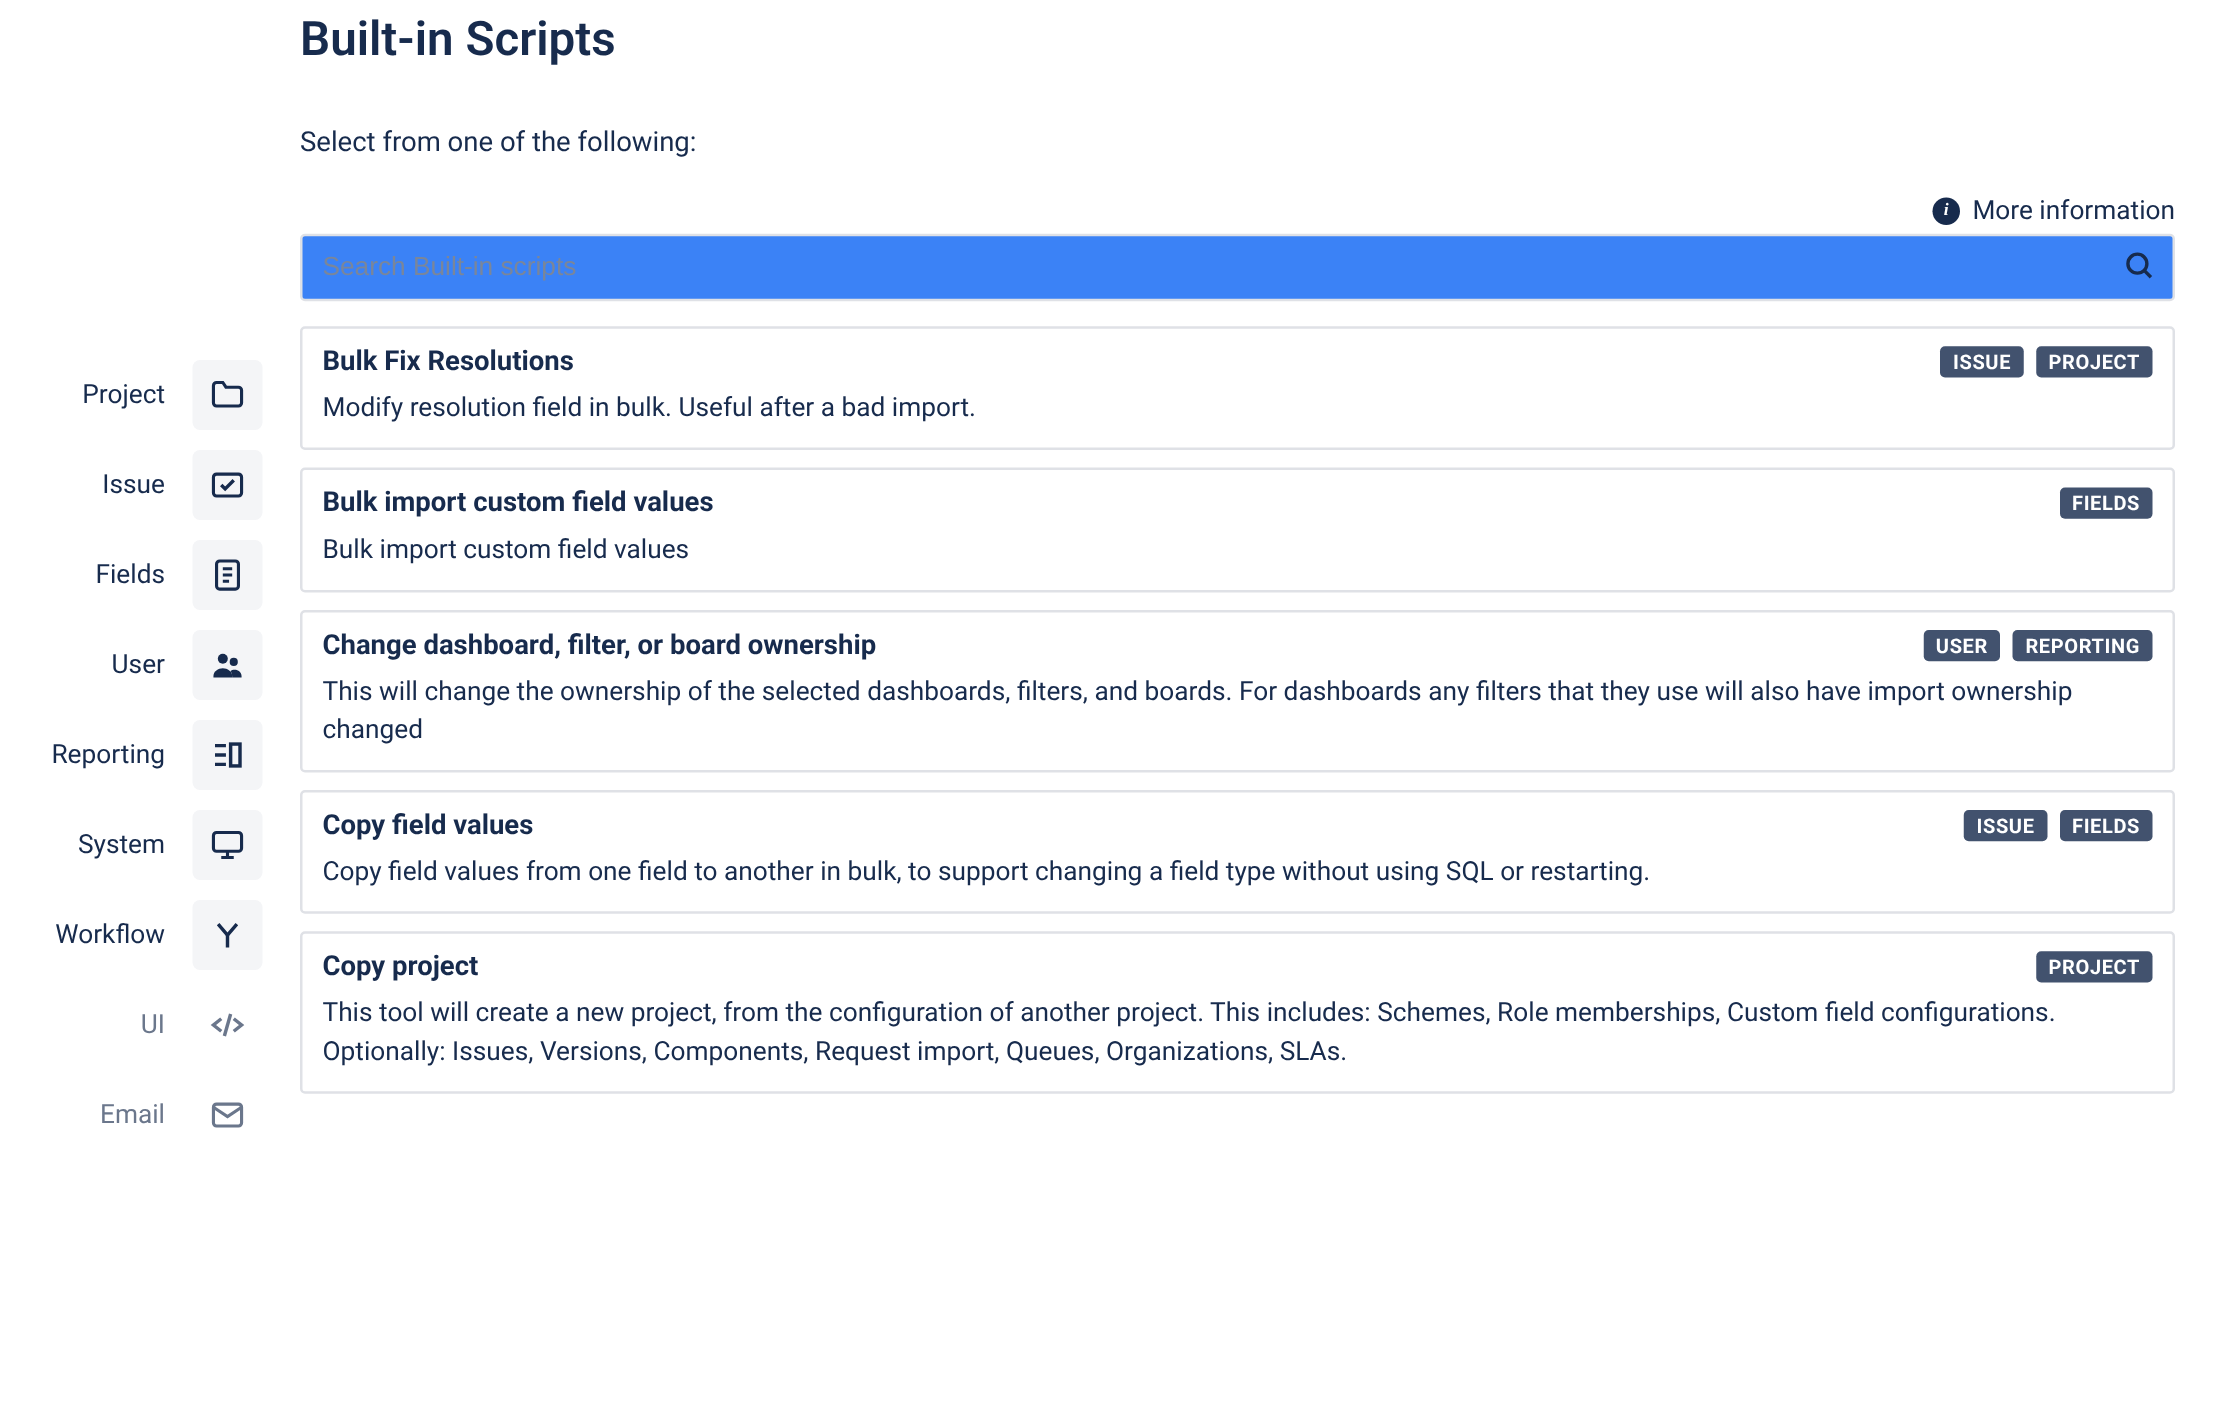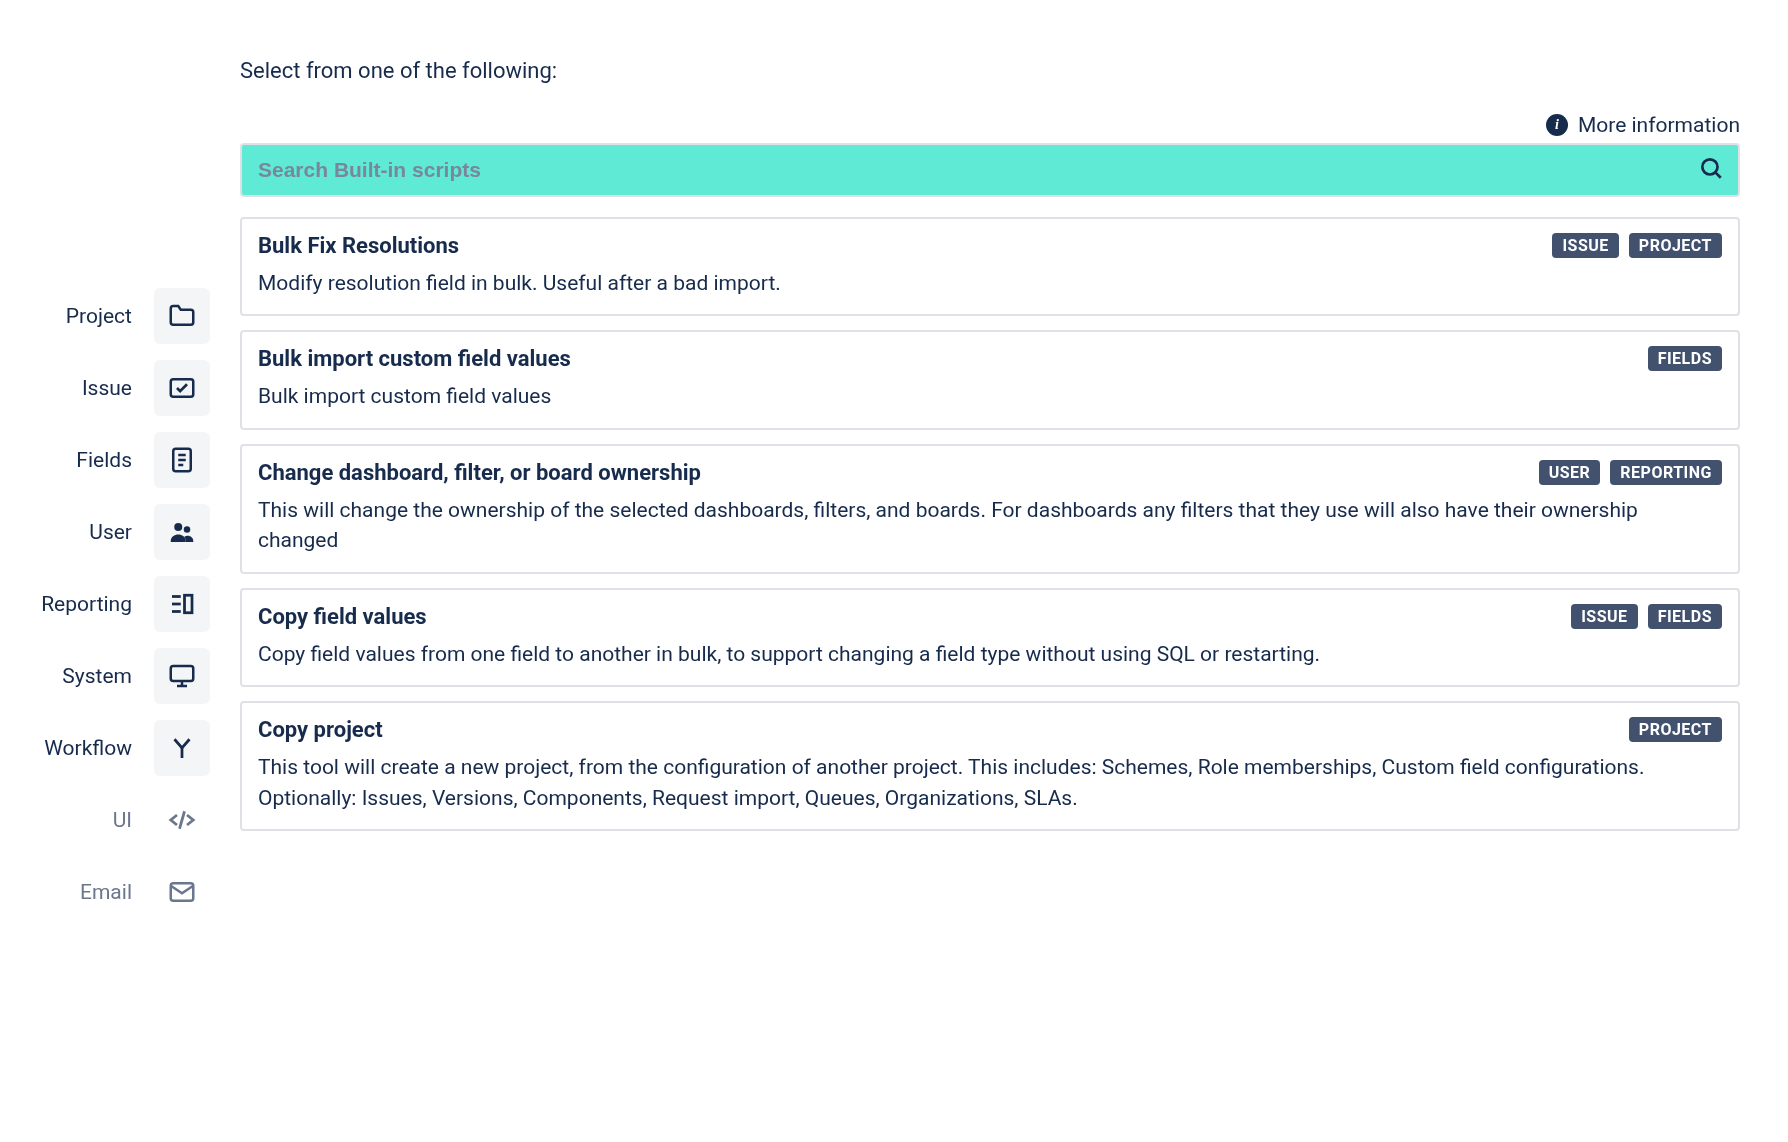--- a/index.html
+++ b/index.html
@@ -99,26 +99,25 @@
     font-family: Georgia, serif;
   }
   .search-wrap {
     position: relative;
     margin-bottom: 20px;
   }
   .search-input {
     width: 100%;
     height: 54px;
     border: 2px solid #DFE1E6;
-    background: #5eead4;
+    background: #3b82f6;
     border-radius: 4px;
     padding: 0 60px 0 16px;
     font-size: 21px;
     color: #172B4D;
-    font-weight: bold;
   }
   .search-input::placeholder {
     color: #7A869A;
   }
   .search-icon {
     position: absolute;
     right: 16px;
     top: 50%;
     transform: translateY(-50%);
   }
@@ -255,20 +254,21 @@
       <span class="sidebar-icon-wrap">
         <svg viewBox="0 0 24 24" fill="none" stroke="#6B778C" stroke-width="2">
             <rect x="3" y="5" width="18" height="14" rx="2"></rect>
             <path d="M3 7l9 6 9-6"></path>
           </svg>
       </span>
     </div>
   </div>
 
   <div class="main">
+    <h1 class="page-title">Built-in Scripts</h1>
     <div class="subtitle">Select from one of the following:</div>
 
     <div class="more-info-row">
       <span class="info-icon">i</span>
       <span class="more-info-text">More information</span>
     </div>
 
     <div class="search-wrap">
       <input type="text" class="search-input" placeholder="Search Built-in scripts" style="">
       <span class="search-icon">
@@ -300,21 +300,21 @@
           <div class="card-desc">Bulk import custom field values</div>
         </div>
         <div class="card">
           <div class="card-head">
             <div class="card-title">Change dashboard, filter, or board ownership</div>
             <div class="badges">
               <span class="badge">USER</span>
               <span class="badge">REPORTING</span>
             </div>
           </div>
-          <div class="card-desc">This will change the ownership of the selected dashboards, filters, and boards. For dashboards any filters that they use will also have their ownership changed</div>
+          <div class="card-desc">This will change the ownership of the selected dashboards, filters, and boards. For dashboards any filters that they use will also have import ownership changed</div>
         </div>
         <div class="card">
           <div class="card-head">
             <div class="card-title">Copy field values</div>
             <div class="badges">
               <span class="badge">ISSUE</span>
               <span class="badge">FIELDS</span>
             </div>
           </div>
           <div class="card-desc">Copy field values from one field to another in bulk, to support changing a field type without using SQL or restarting.</div>

